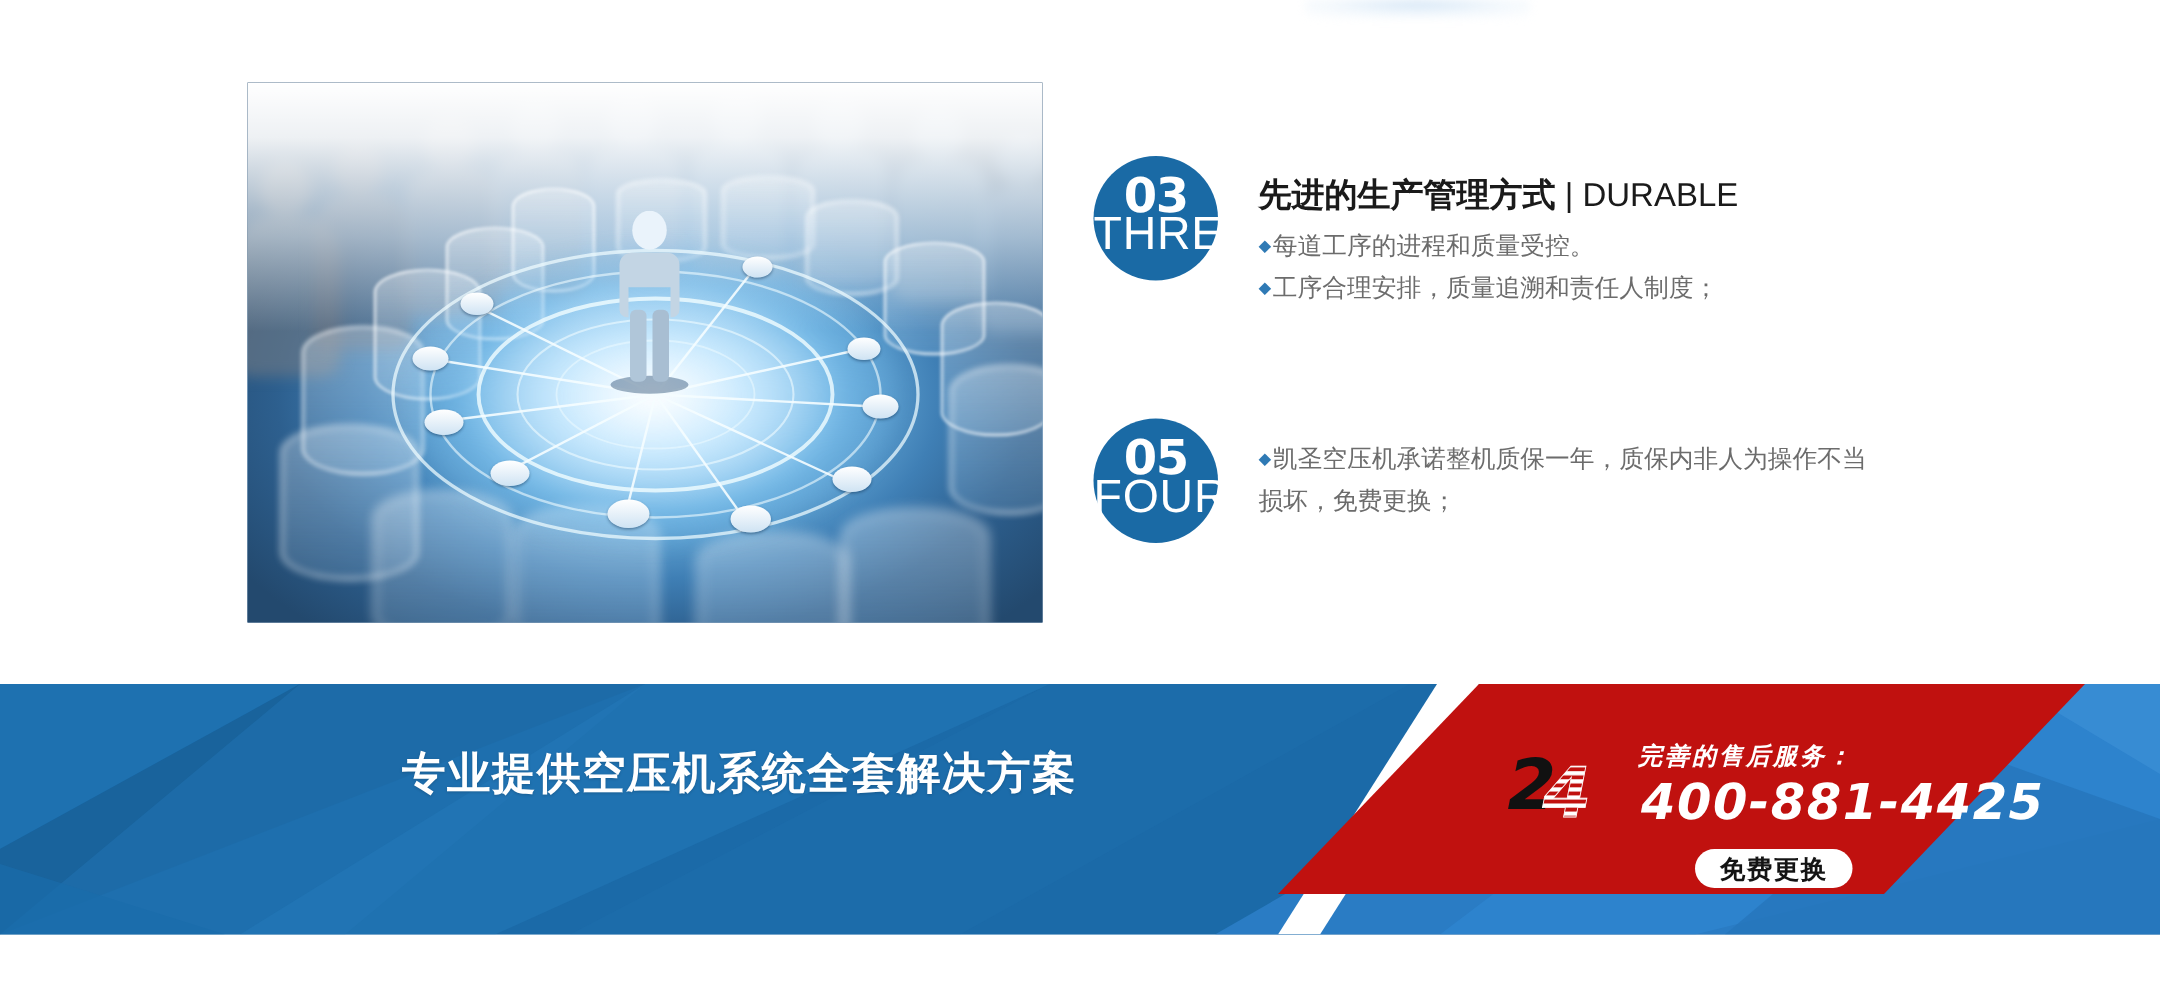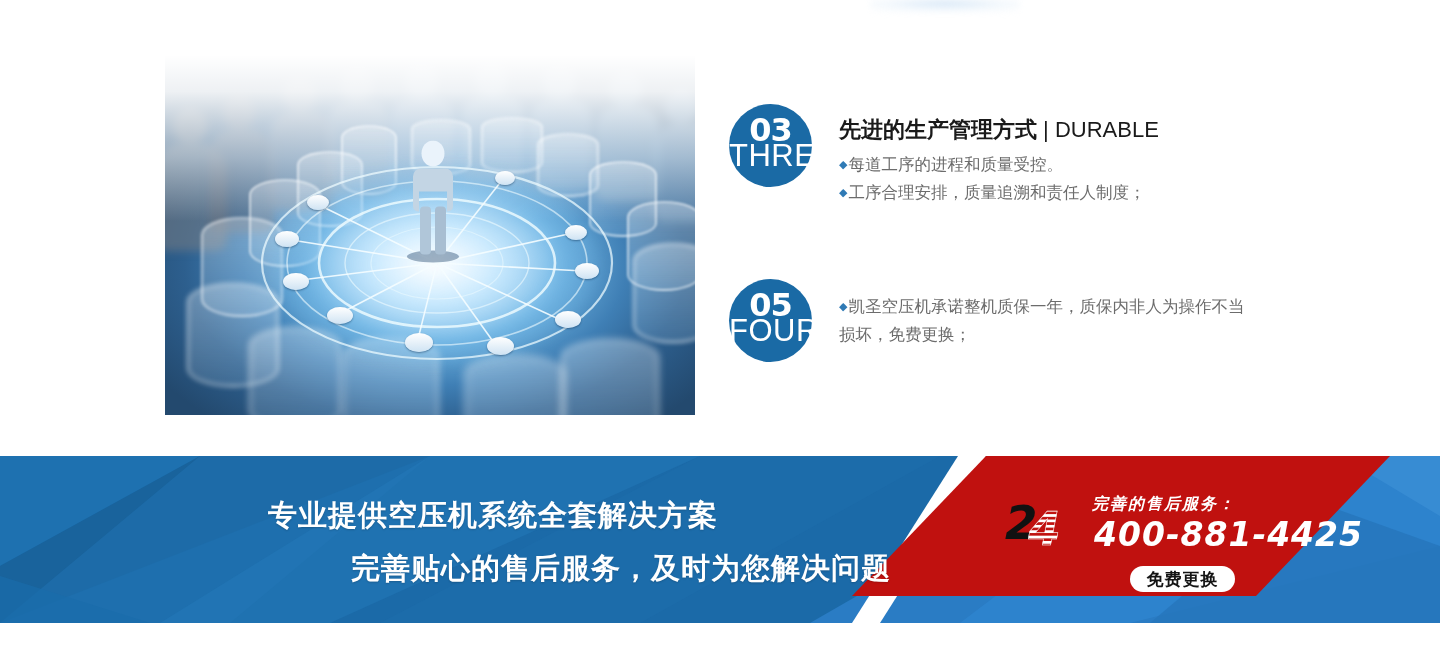--- a/index.html
+++ b/index.html
@@ -248,21 +248,20 @@
 
     <polygon points="958,0 986,0 880,167 852,167" fill="#ffffff"></polygon>
 
     <polygon points="986,0 1440,0 1440,140 1296,140 1160,140 906,140 900,140" fill="#c0110f" opacity="0"></polygon>
     <polygon points="986,0 1390,0 1256,140 852,140" fill="#c0110f"></polygon>
     <polygon points="1390,0 1440,0 1440,10 1384,10" fill="#c0110f" opacity="0"></polygon>
   </svg>
 
   <div id="banner-left-text">
     <div class="banner-line" id="banner-line-1">专业提供空压机系统全套解决方案</div>
-    <div class="banner-line" id="banner-line-2">完善贴心的售后服务，及时为您解决问题</div>
   </div>
 
   <div id="phone-area">
     <svg id="num24" viewBox="0 0 96 58" width="96" height="58">
       <defs>
         <pattern id="stripes" width="6" height="6" patternUnits="userSpaceOnUse" patternTransform="rotate(0)">
           <rect width="6" height="3.2" fill="#ffffff"></rect>
           <rect y="3.2" width="6" height="2.8" fill="#c0110f"></rect>
         </pattern>
       </defs>

